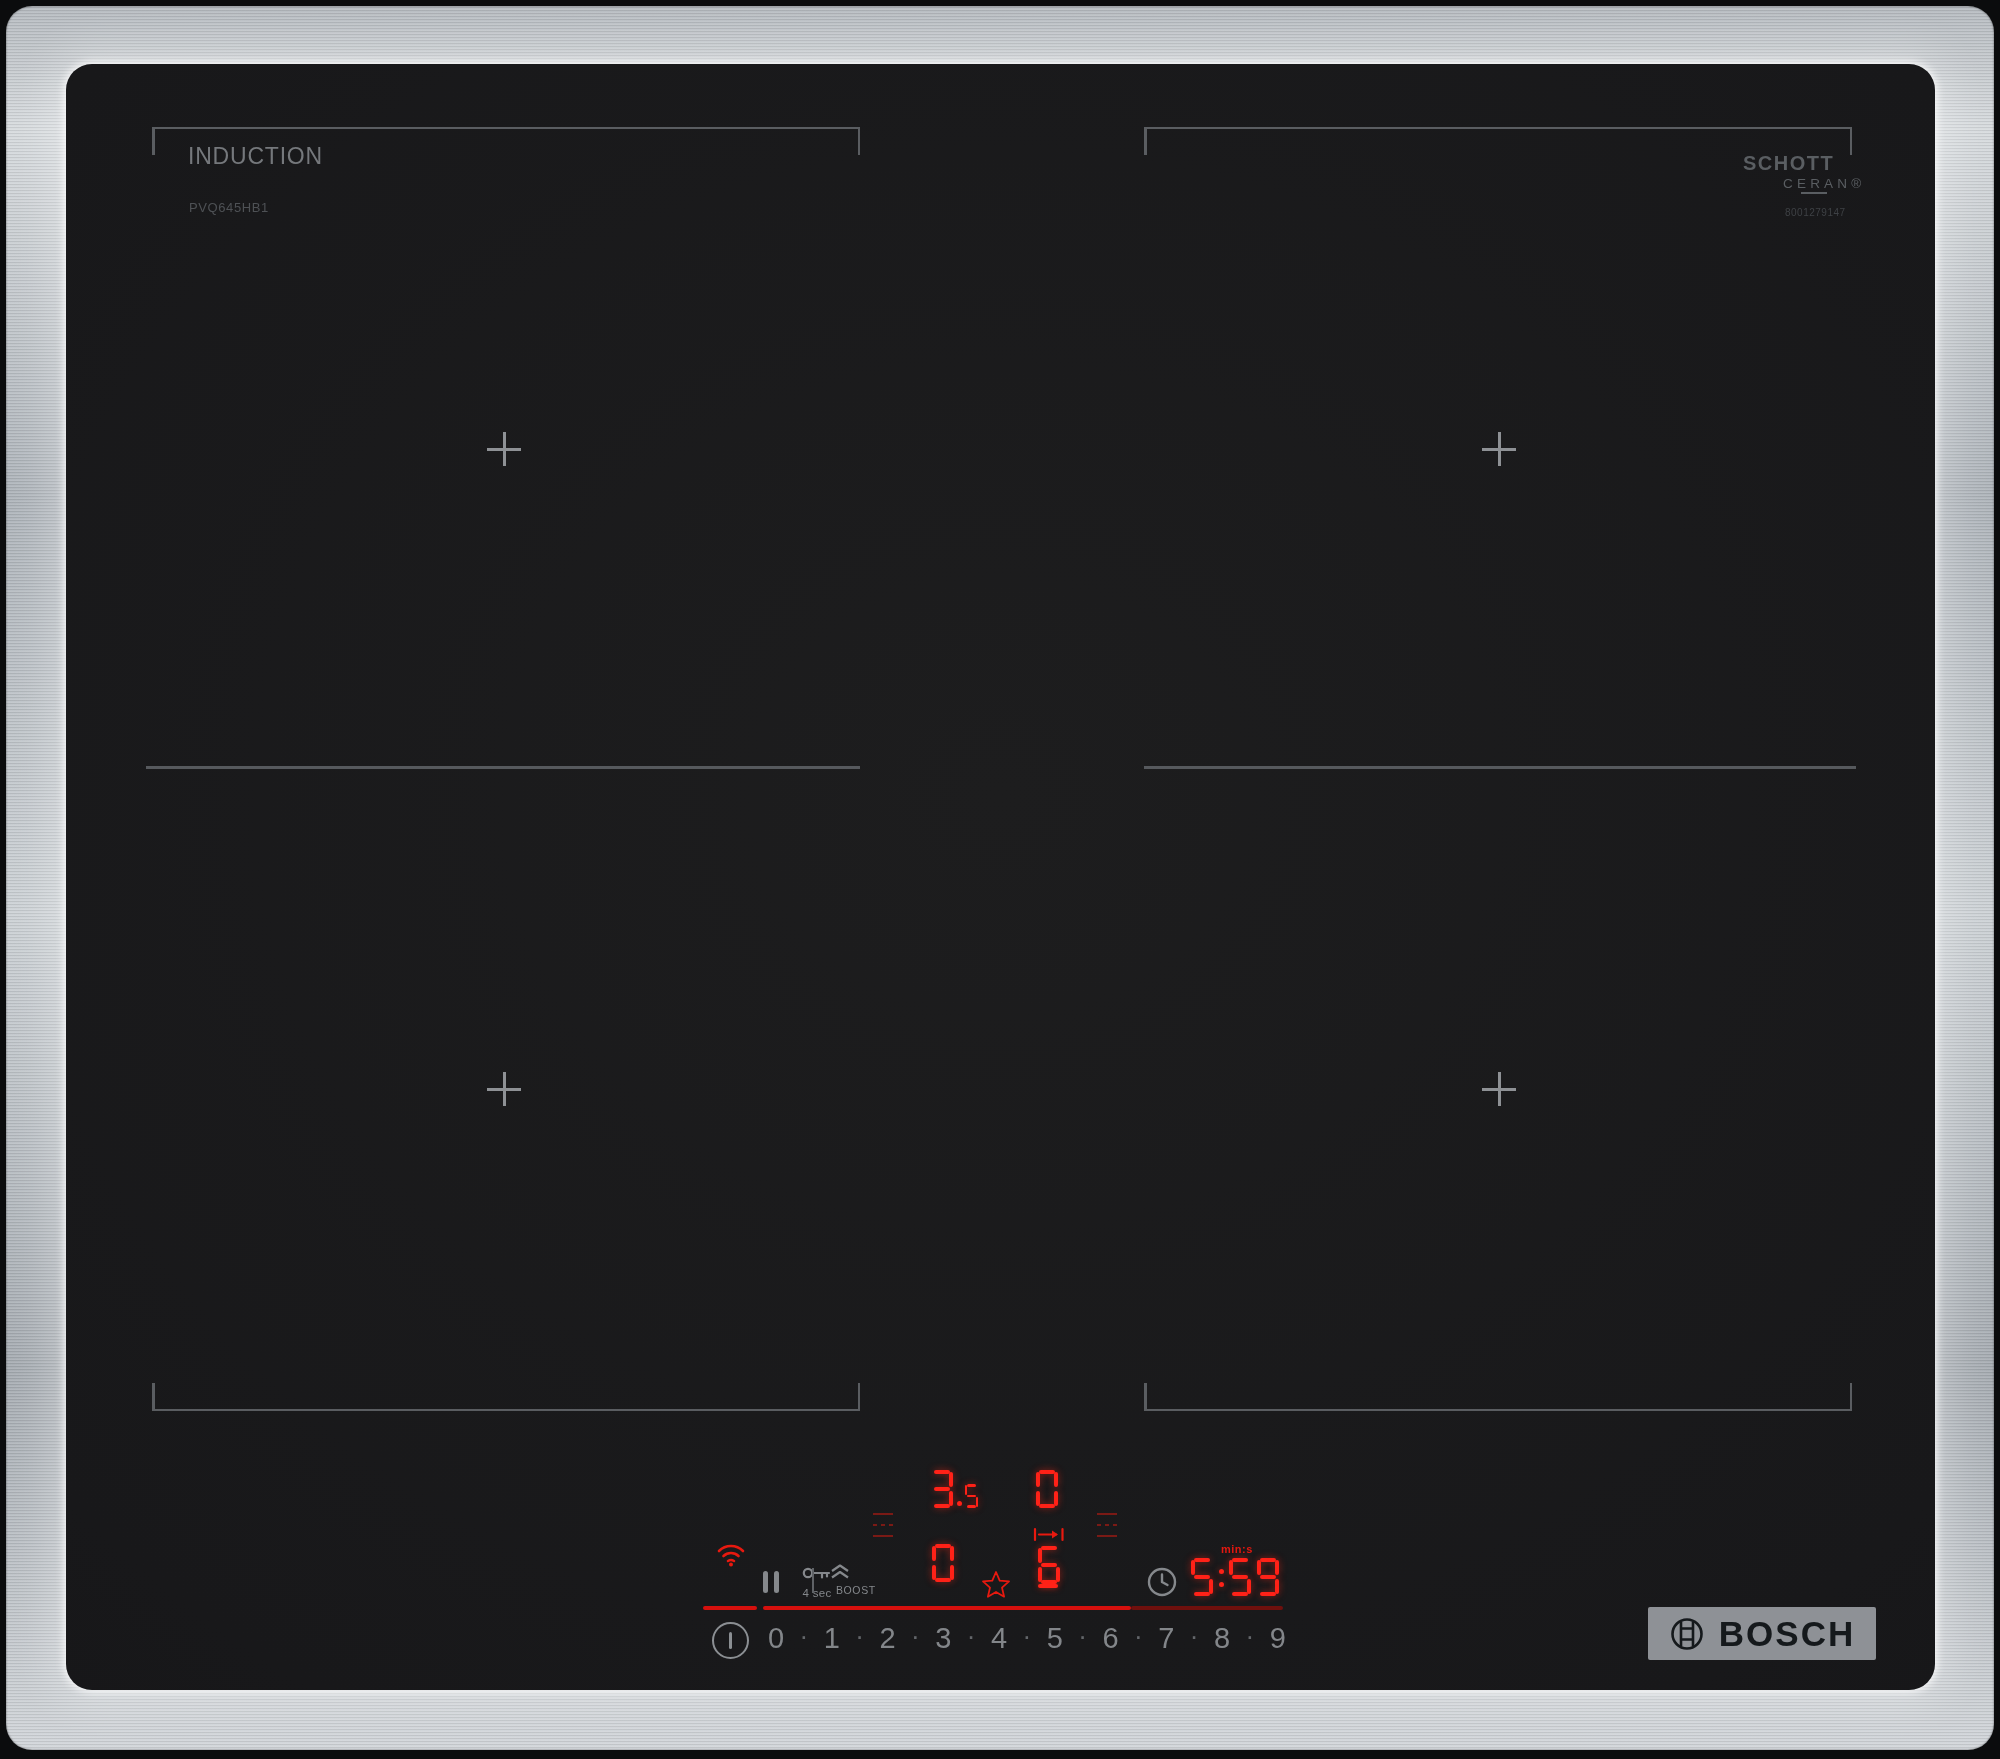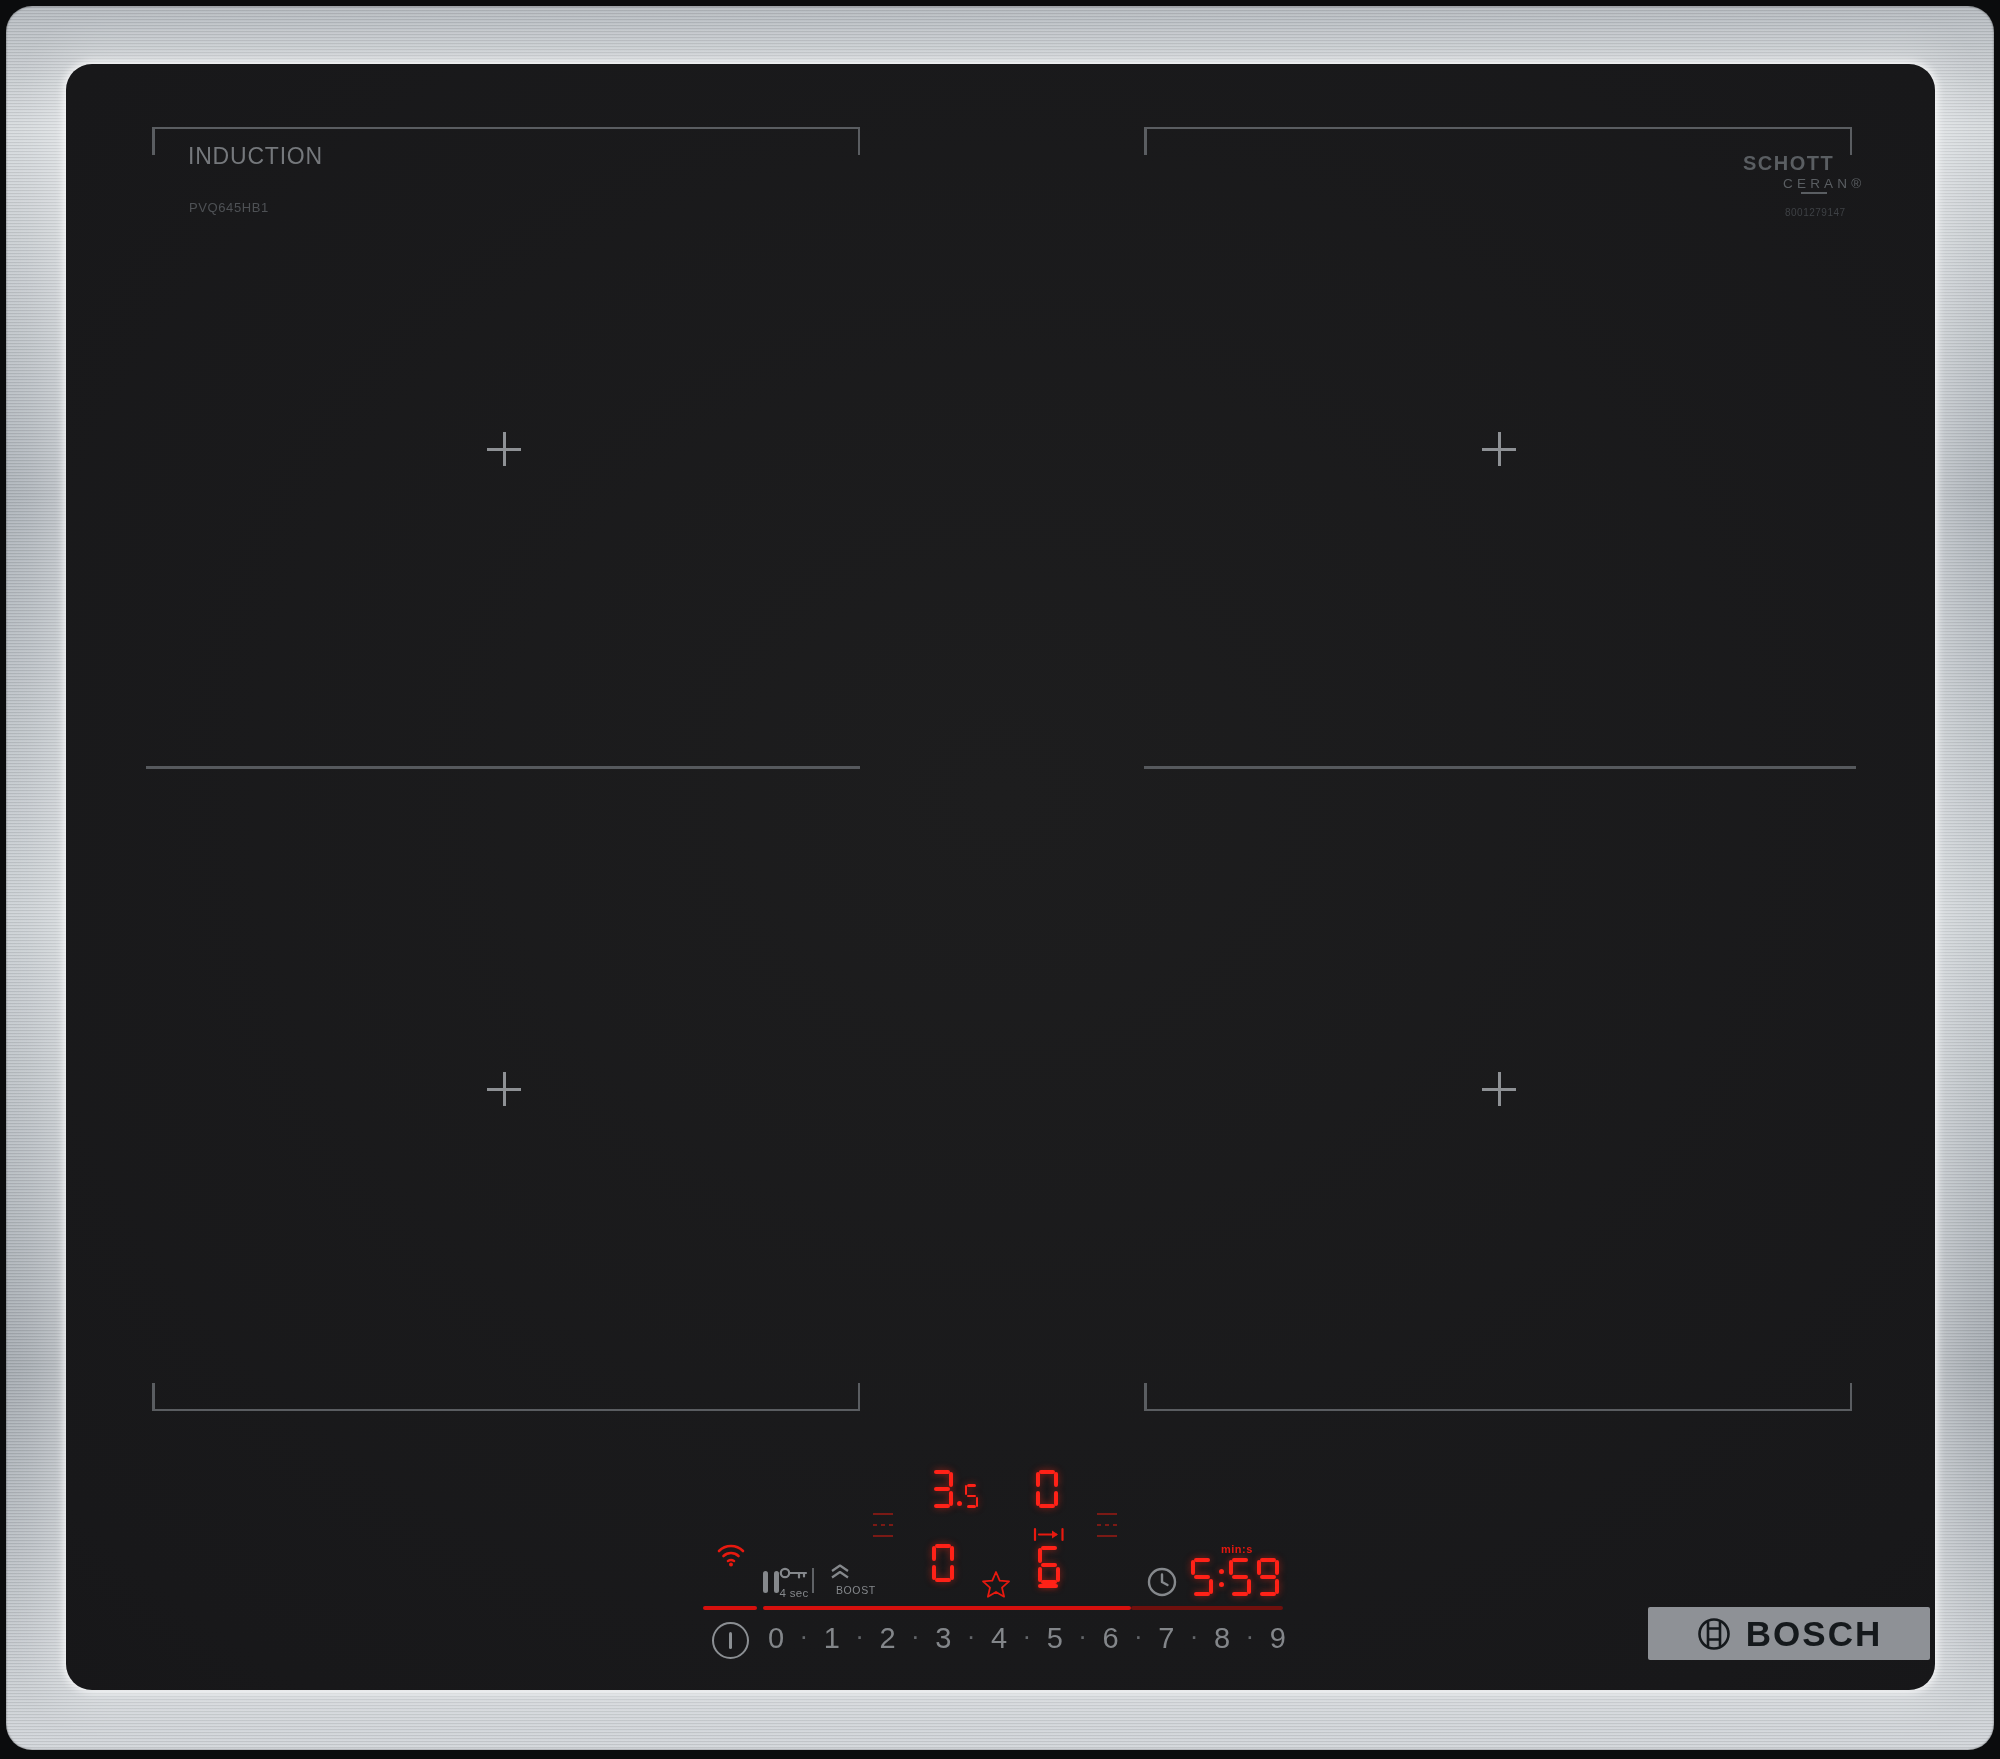--- a/index.html
+++ b/index.html
@@ -46,40 +46,40 @@
   .sg-b{width:16%;right:0;top:5%;height:41%}
   .sg-e{width:16%;left:0;bottom:5%;height:41%}
   .sg-c{width:16%;right:0;bottom:5%;height:41%}
   .d7dot{width:5px;height:5px;border-radius:50%;background:currentColor;margin:0 1px 2px 1px;box-shadow:0 0 6px rgba(255,40,22,.55);}
   .d7col{position:relative;width:10px;height:38px;}
   .d7col::before,.d7col::after{content:"";position:absolute;left:2.5px;width:5px;height:5px;border-radius:50%;background:currentColor;box-shadow:0 0 6px rgba(255,40,22,.55);}
   .d7col::before{top:28%}.d7col::after{top:62%}
   #pauseicon{position:absolute;left:763px;top:1571px;width:16px;height:22px;}
   #pauseicon i{position:absolute;top:0;bottom:0;width:5px;background:#85888c;border-radius:2.5px;}
   #pauseicon i:first-child{left:0}#pauseicon i:last-child{right:0}
-  #keygroup{position:absolute;left:779px;top:1565px;text-align:center;}
+  #keygroup{position:absolute;left:779px;top:1565px;text-align:center;padding-left:23px;}
   #keygroup .cap{font-size:11.5px;color:#85888c;margin-top:2px;letter-spacing:.3px;}
   #divbar{position:absolute;left:812px;top:1568px;width:2px;height:25px;background:#5f6266;}
   #boostgroup{position:absolute;left:820px;top:1564px;text-align:center;width:40px;}
   #boostgroup .cap{font-size:10.5px;color:#85888c;letter-spacing:.6px;margin-top:1px;padding-left:16px;}
   .zoneind{position:absolute;width:24px;height:28px;color:#8c1a14;opacity:.85;}
   .zoneind::before,.zoneind::after{content:"";position:absolute;left:2px;right:2px;height:2px;background:currentColor;}
   .zoneind::before{top:2px}.zoneind::after{bottom:2px}
   .zoneind b{position:absolute;top:13px;width:4px;height:2px;background:currentColor;}
   .zoneind b:nth-child(1){left:2px}.zoneind b:nth-child(2){left:10px}.zoneind b:nth-child(3){right:2px}
   #zunderline{position:absolute;left:1038px;top:1584px;width:20px;height:3.5px;background:#ff2218;border-radius:2px;box-shadow:0 0 6px rgba(255,40,22,.6);}
   #timerunit{position:absolute;left:1221px;top:1543px;font-size:11px;font-weight:bold;color:#e31810;letter-spacing:.5px;}
   .redline{position:absolute;top:1606px;height:4px;border-radius:2px;}
   #powerbtn{position:absolute;left:712px;top:1622px;width:33px;height:33px;border:2.5px solid #8b8f93;border-radius:50%;}
   #powerbtn::after{content:"";position:absolute;left:50%;top:8px;bottom:8px;width:3px;margin-left:-1.5px;background:#8b8f93;border-radius:1.5px;}
   #numrow{position:absolute;left:768px;top:1622px;width:518px;display:flex;justify-content:space-between;align-items:center;}
   #numrow .num{font-size:29px;font-weight:300;color:#83868a;}
   #numrow .sep{font-size:26px;color:#63666a;transform:translateY(-2px);}
   
-  #boschplate{position:absolute;left:1648px;top:1607px;width:282px;height:53px;background:linear-gradient(180deg,#94979b,#890000 0) ,#8e9196;background:#8e9196;border-radius:2px;display:flex;align-items:center;justify-content:center;gap:14px;}
+  #boschplate{position:absolute;left:1648px;top:1607px;width:228px;height:53px;background:linear-gradient(180deg,#94979b,#890000 0) ,#8e9196;background:#8e9196;border-radius:2px;display:flex;align-items:center;justify-content:center;gap:14px;}
   #boschtext{font-size:35px;font-weight:bold;color:#15191c;letter-spacing:2px;font-family:"Liberation Sans",sans-serif;}
 </style>
 </head>
 <body>
 
 <div id="stage">
   <div id="frame"></div>
   <div id="glass">
 
     <div id="induction" style="left:122px;top:79px;">INDUCTION</div>

